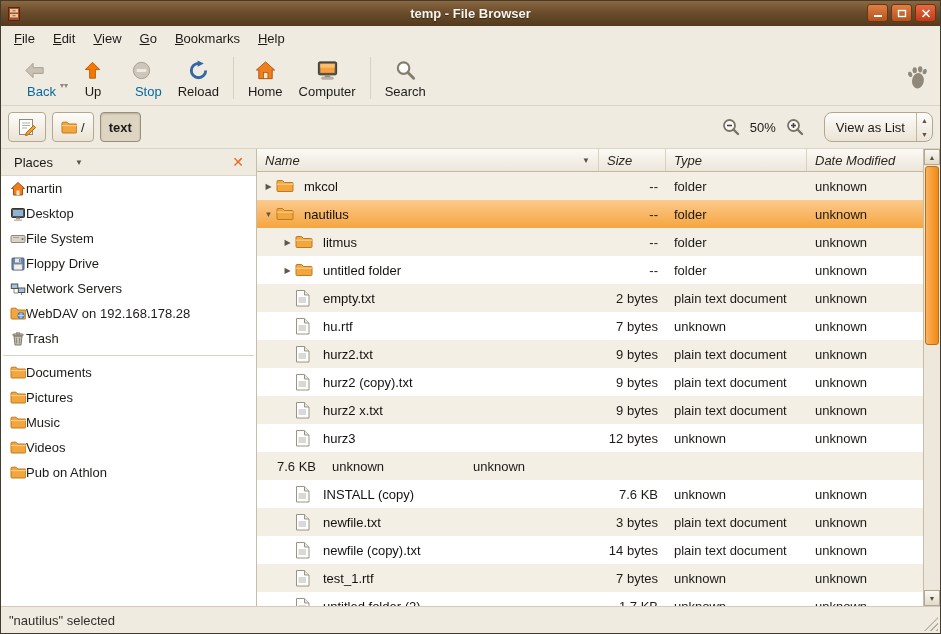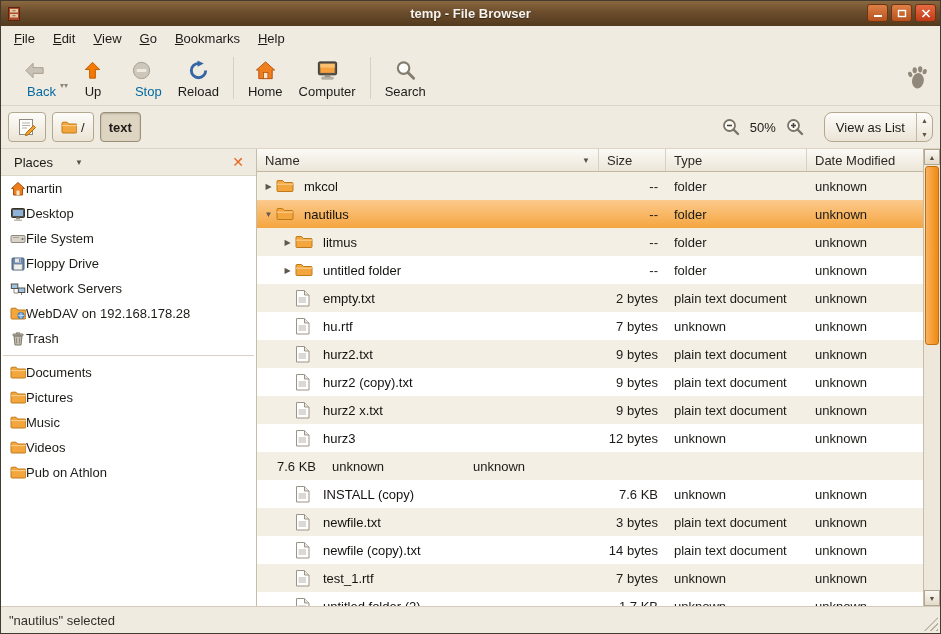--- a/index.html
+++ b/index.html
@@ -49,21 +49,21 @@
   .sidebar-header { height:27px; flex:none; display:flex; align-items:center; background:#f0ebe1; border-bottom:1px solid #ddd5c6; padding:0 6px; }
   .places-combo { display:flex; align-items:center; gap:22px; padding:2px 7px; border-radius:3px; }
   .places-caret { font-size:8px; color:#5b5346; }
   .sidebar-close { margin-left:auto; color:#e8641b; font-weight:bold; font-size:14px; padding:1px 6px; }
   .side-item { height:25px; flex:none; display:flex; align-items:center; gap:0; padding-left:9px; white-space:nowrap; }
   .side-item .icon { width:16px; display:flex; }
   .side-sep { border-top:1px solid #d9d2c4; margin:4px 2px; }
 
   
   .listview { flex:1; display:flex; flex-direction:column; background:#fff; min-width:0; overflow:hidden; }
-  .list-headers { height:23px; flex:none; display:flex; background:linear-gradient(#fcfaf6,#ece6d9); border-bottom:1px solid #c2b8a2; }
+  .list-headers { height:23px; flex:none; display:flex; background:linear-gradient(#fcfaf6,#ece6d9); border-bottom:1px solid #c2b8a2;font-style:italic; }
   .col-header { display:flex; align-items:center; padding:0 8px; border-right:1px solid #d9d1c0; font-size:13px; color:#2c2822; overflow:hidden; }
   .col-0 { width:342px; flex:none; }
   .col-1 { width:67px; flex:none; }
   .col-2 { width:141px; flex:none; }
   .col-3 { flex:1; border-right:none; }
   .sort-arrow { margin-left:auto; font-size:8px; color:#57504a; }
   .rows { flex:1; overflow:hidden; }
   .file-row { height:28px; display:flex; align-items:center; }
   .file-row.even { background:#f4efe4; }
   .file-row.odd { background:#ffffff; }

